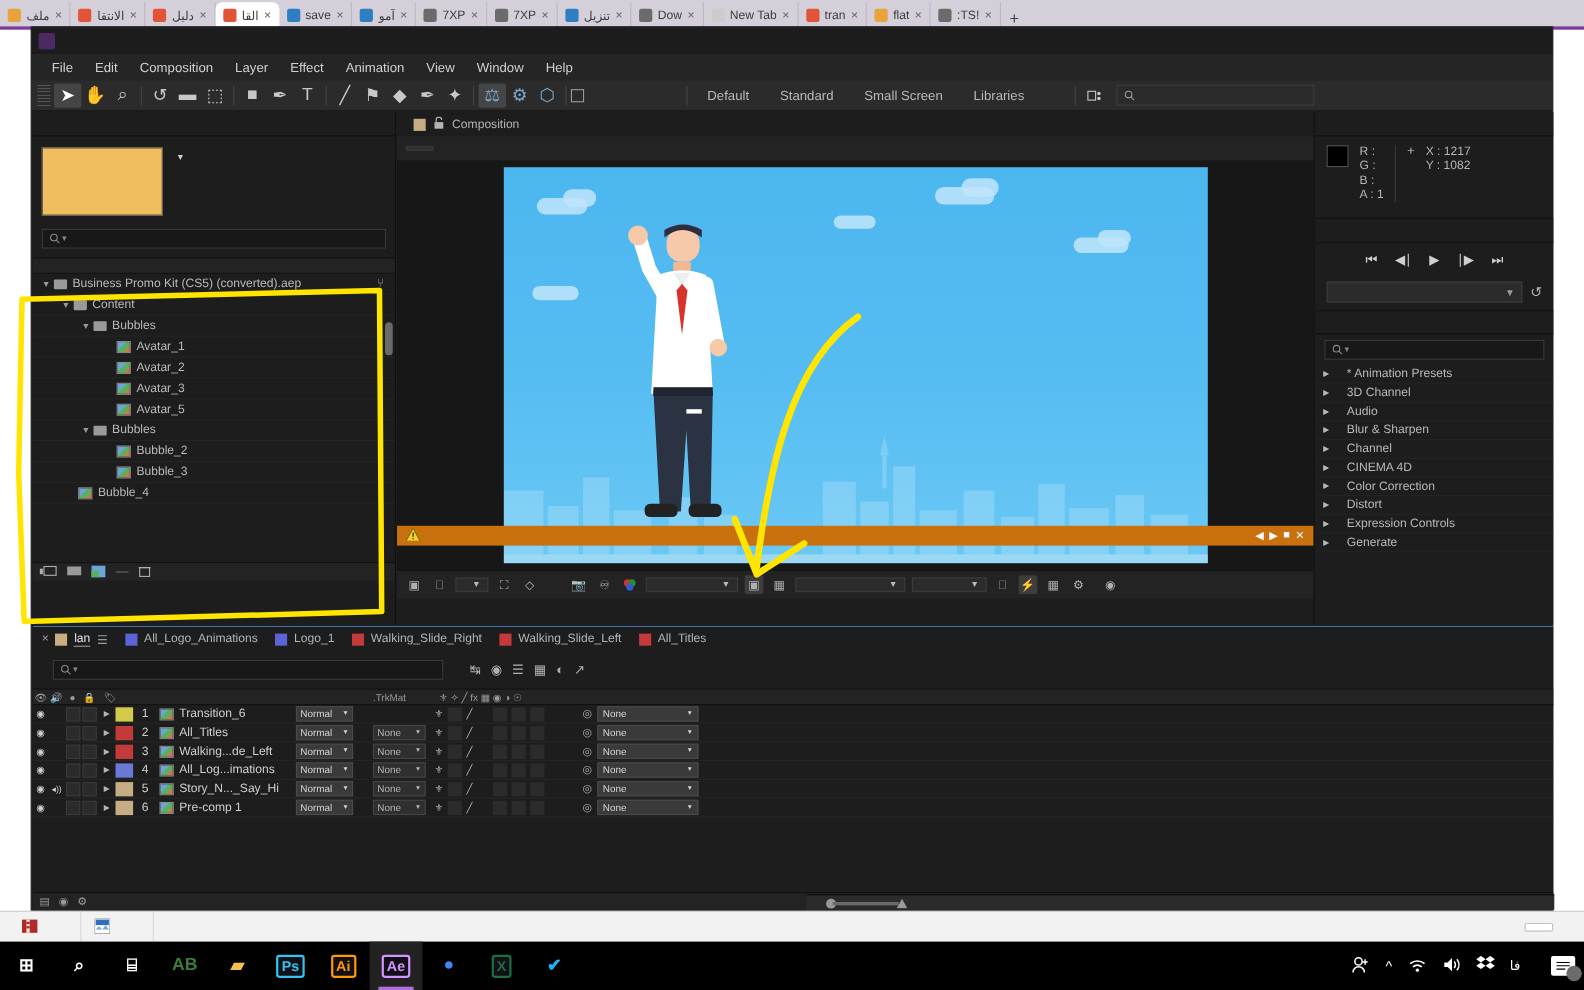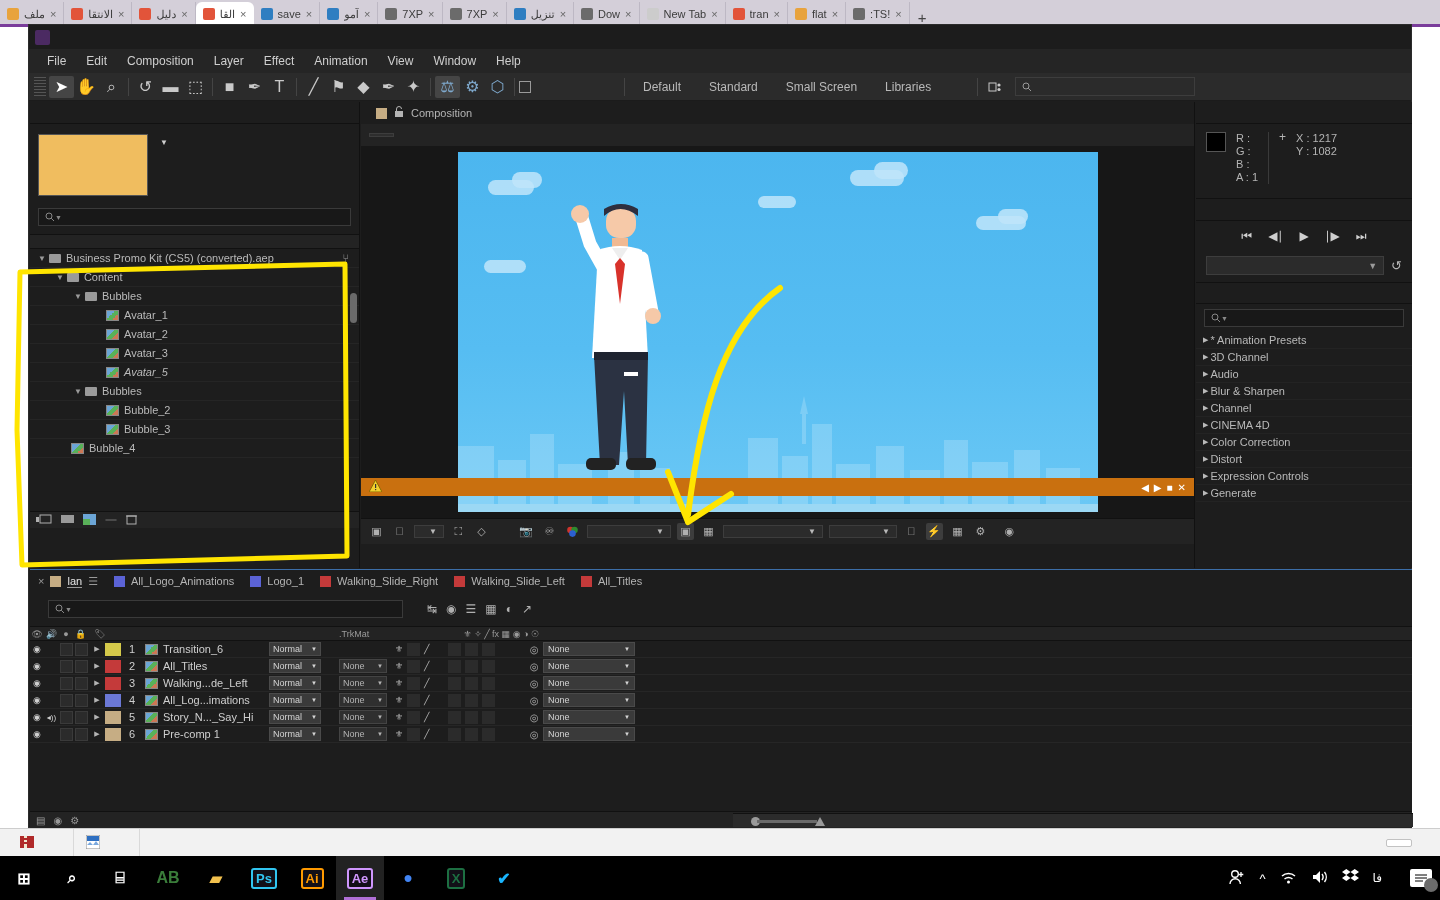--- a/index.html
+++ b/index.html
@@ -119,21 +119,21 @@
     border-bottom:1px solid #111; }
   .prev-ctrl { display:flex; align-items:center; justify-content:center; gap:16px;
     height:30px; color:#cfcfcf; font-size:12px; }
   .shortcut-lbl { font-size:11px; color:#b4b4b4; padding:3px 10px 2px; }
   .shortcut-row { display:flex; align-items:center; gap:7px; padding:0 10px 7px; }
   .dropdown { flex:1; height:19px; background:#2b2b2b; border:1px solid #3d3d3d;
     display:flex; align-items:center; padding:0 6px; font-size:11px; color:#cfcfcf; }
   .dropdown .cv { margin-left:auto; font-size:9px; color:#9a9a9a; }
   .fx-search { margin:5px 8px; height:18px; background:#181818; border:1px solid #3a3a3a;
     display:flex; align-items:center; padding:0 6px; color:#777; font-size:11px; }
-  .fx-row { height:17px; display:flex; align-items:center; gap:2px; padding-left:7px;
+  .fx-row { height:17px; display:flex; align-items:center; gap:16px; padding-left:7px;
     font-size:11px; color:#b9b9b9; border-bottom:1px solid #232323; }
   .fx-row .ar { font-size:7px; color:#b9b9b9; }
 
   
   .timeline { position:absolute; left:1px; top:544px; width:1382px; height:259px;
     background:#1d1d1d; border-top:1px solid #3c6ea8; }
   .tl-tabs { height:22px; display:flex; align-items:center; gap:0; padding:0 8px;
     font-size:11px; color:#b4b4b4; }
   .tl-tab { display:flex; align-items:center; gap:6px; padding:0 16px 0 0; }
   .tl-tab .sq { width:11px; height:11px; }
@@ -403,21 +403,21 @@
             <span>Avatar_1</span>
           </div>
           <div class="trow" style="padding-left: 62px;">
             <span class="file-ico" style="margin-left: 14px;"></span>
             <span>Avatar_2</span>
           </div>
           <div class="trow" style="padding-left: 62px;">
             <span class="file-ico" style="margin-left: 14px;"></span>
             <span>Avatar_3</span>
           </div>
-          <div class="trow" style="padding-left: 62px; font-style: italic;">
+          <div class="trow" style="padding-left: 62px;">
             <span class="file-ico" style="margin-left: 14px;"></span>
             <span>Avatar_5</span>
           </div>
           <div class="trow" style="padding-left: 44px;">
             <span class="tw">▼</span>
             <span class="folder-ico"></span>
             <span>Bubbles</span>
           </div>
           <div class="trow" style="padding-left: 62px;">
             <span class="file-ico" style="margin-left: 14px;"></span>
@@ -764,21 +764,21 @@
         <span style="width:14px;text-align:center">👁</span>
         <span style="width:15px;text-align:center">🔊</span>
         <span style="width:14px;text-align:center">●</span>
         <span style="width:16px;text-align:center">🔒</span>
         <span style="width:22px;text-align:center">🏷</span>
         <span style="width:26px"></span>
         <span style="width:124px"></span>
         <span style="width:62px"></span>
         <span style="width:16px"></span>
         <span style="width:60px">.TrkMat</span>
-        <span style="width:140px;text-align:right">⚜ ✧ ╱ fx ▦ ◉ ◑ ☉</span>
+        <span style="width:140px;text-align:left">⚜ ✧ ╱ fx ▦ ◉ ◑ ☉</span>
         <span style="width:80px"></span>
       </div>
 
       <div id="layerrows">
           <div class="lrow">
             <span style="width: 14px; text-align: center; color: rgb(207, 207, 207); font-size: 9px;">◉</span>
             <span style="width: 15px; text-align: center; color: rgb(207, 207, 207); font-size: 8px;"></span>
             <span class="sw-toggle" style="width: 13px; height: 13px; margin: 0px 1px; background: rgb(43, 43, 43);"></span>
             <span class="sw-toggle" style="width: 13px; height: 13px; margin: 0px 1px; background: rgb(43, 43, 43);"></span>
             <span style="width: 16px; text-align: center; font-size: 7px; color: rgb(180, 180, 180);">▶</span>

